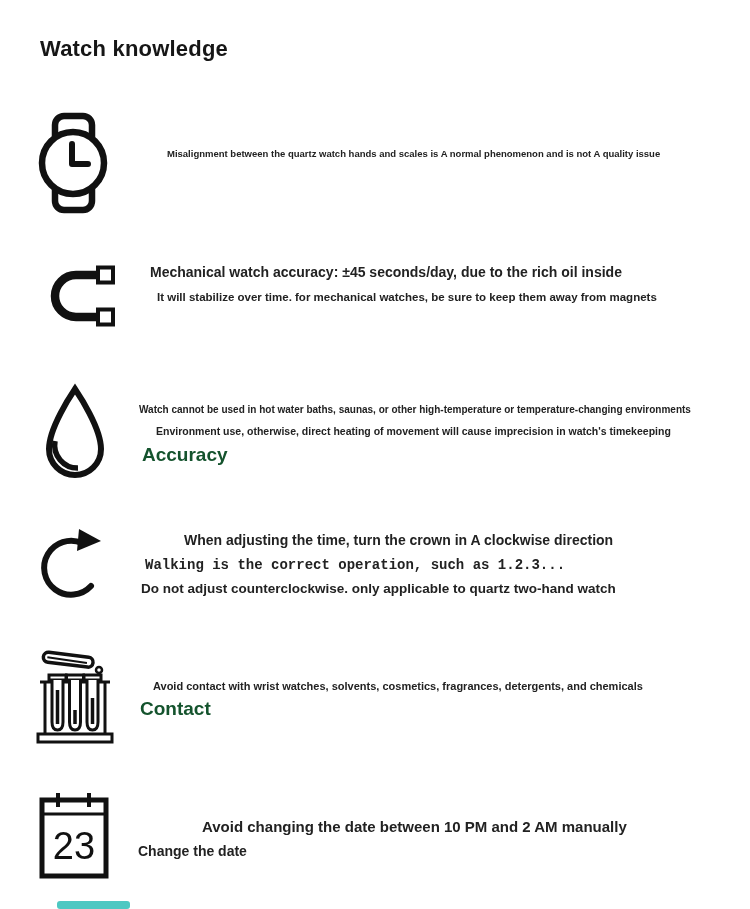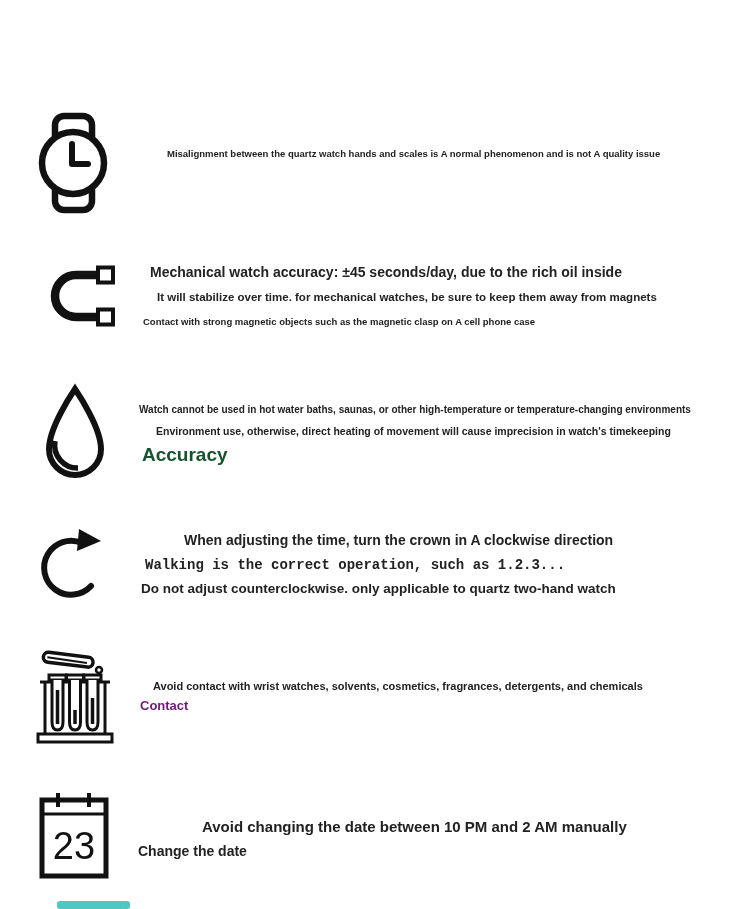--- a/index.html
+++ b/index.html
@@ -29,40 +29,40 @@
   .accent-bar{
     position:absolute;left:57px;top:901px;width:73px;height:8px;
     background:#4ec8c2;border-radius:3px;
   }
 </style>
 </head>
 <body>
 
 <div class="stage">
 
+  <div class="title">Watch knowledge</div>
 
   <div class="icon" style="left:37px;top:112px;">
     <svg width="72" height="102" viewBox="0 0 72 102" aria-hidden="true">
       <rect x="18" y="4" width="37" height="94" rx="9" fill="none" stroke="#111" stroke-width="6.5"></rect>
       <circle cx="36" cy="51" r="31" fill="#fff" stroke="#111" stroke-width="6.5"></circle>
       <path d="M35 32 V52 H51" fill="none" stroke="#111" stroke-width="6" stroke-linecap="round" stroke-linejoin="round"></path>
     </svg>
   </div>
   <div class="ln" style="left:167px;top:148px;font-size:9.5px;">Misalignment between the quartz watch hands and scales is A normal phenomenon and is not A quality issue</div>
 
   <div class="icon" style="left:36px;top:262px;">
     <svg width="80" height="68" viewBox="0 0 80 68" aria-hidden="true">
       <path d="M68 13 H40 A21 21 0 0 0 40 55 H68" fill="none" stroke="#111" stroke-width="8.5"></path>
       <rect x="62" y="5.5" width="15" height="15" fill="#fff" stroke="#111" stroke-width="4"></rect>
       <rect x="62" y="47.5" width="15" height="15" fill="#fff" stroke="#111" stroke-width="4"></rect>
     </svg>
   </div>
   <div class="ln" style="left:150px;top:264px;font-size:14px;">Mechanical watch accuracy: ±45 seconds/day, due to the rich oil inside</div>
   <div class="ln" style="left:157px;top:291px;font-size:11.5px;">It will stabilize over time. for mechanical watches, be sure to keep them away from magnets</div>
-  <div class="ln" style="left:143px;top:316px;font-size:9.5px;">Contact with strong magnetic objects such as the magnetic clasp on A cell phone case</div>
 
   <div class="icon" style="left:40px;top:383px;">
     <svg width="70" height="98" viewBox="0 0 70 98" aria-hidden="true">
       <path d="M35 6 C33 9 9 44 9 66 A26 26 0 0 0 61 66 C61 44 37 9 35 6 Z" fill="none" stroke="#111" stroke-width="6"></path>
       <path d="M15 58 A23 23 0 0 0 38 85" fill="none" stroke="#111" stroke-width="5.5"></path>
     </svg>
   </div>
   <div class="ln" style="left:139px;top:404px;font-size:10px;">Watch cannot be used in hot water baths, saunas, or other high-temperature or temperature-changing environments</div>
   <div class="ln" style="left:156px;top:425px;font-size:10.5px;">Environment use, otherwise, direct heating of movement will cause imprecision in watch's timekeeping</div>
   <div class="ln" style="left:142px;top:444px;font-size:19px;color:#14532d;">Accuracy</div>
@@ -95,21 +95,21 @@
         <path d="M33.5 36 V78 Q33.5 86 39 86 Q44.5 86 44.5 78 V36"></path>
         <rect x="48" y="31" width="17" height="5"></rect>
         <path d="M51 36 V78 Q51 86 56.5 86 Q62 86 62 78 V36"></path>
       </g>
       <line x1="21.5" y1="46" x2="21.5" y2="80" stroke="#111" stroke-width="3.5"></line>
       <line x1="39" y1="66" x2="39" y2="80" stroke="#111" stroke-width="3.5"></line>
       <line x1="56.5" y1="54" x2="56.5" y2="80" stroke="#111" stroke-width="3.5"></line>
     </svg>
   </div>
   <div class="ln" style="left:153px;top:680px;font-size:11px;">Avoid contact with wrist watches, solvents, cosmetics, fragrances, detergents, and chemicals</div>
-  <div class="ln" style="left:140px;top:698px;font-size:13px;color:#701a75;">Contact</div>
+  <div class="ln" style="left:140px;top:698px;font-size:19px;color:#14532d;">Contact</div>
 
   <div class="icon" style="left:38px;top:790px;">
     <svg width="72" height="90" viewBox="0 0 72 90" aria-hidden="true">
       <line x1="20" y1="3" x2="20" y2="17" stroke="#111" stroke-width="4"></line>
       <line x1="51" y1="3" x2="51" y2="17" stroke="#111" stroke-width="4"></line>
       <rect x="4" y="10" width="64" height="76" fill="none" stroke="#111" stroke-width="5"></rect>
       <line x1="4" y1="24" x2="68" y2="24" stroke="#111" stroke-width="3"></line>
       <text x="36" y="69" text-anchor="middle" font-size="38" font-weight="400" font-family="Liberation Sans, DejaVu Sans, sans-serif" fill="#111">23</text>
     </svg>
   </div>

